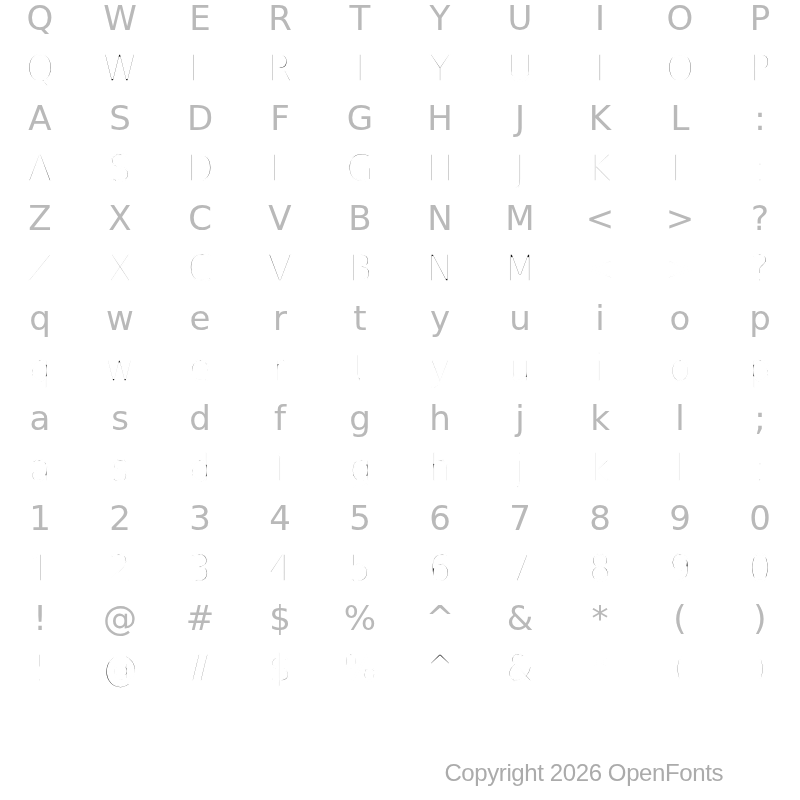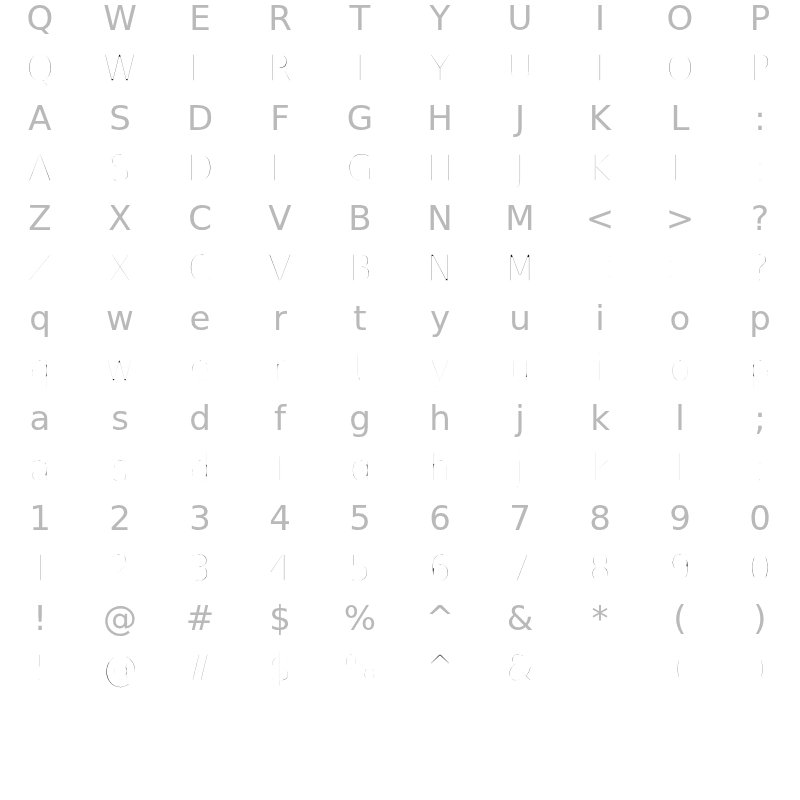--- a/index.html
+++ b/index.html
@@ -246,14 +246,15 @@
           <span class="cell">^</span>
           <span class="cell">&amp;</span>
           <span class="cell">*</span>
           <span class="cell">(</span>
           <span class="cell">)</span>
         </div>
     </section>
 
   </div>
 
+  <div class="footer">Copyright 2026 OpenFonts</div>
 
 </div>
 
 </body></html>

